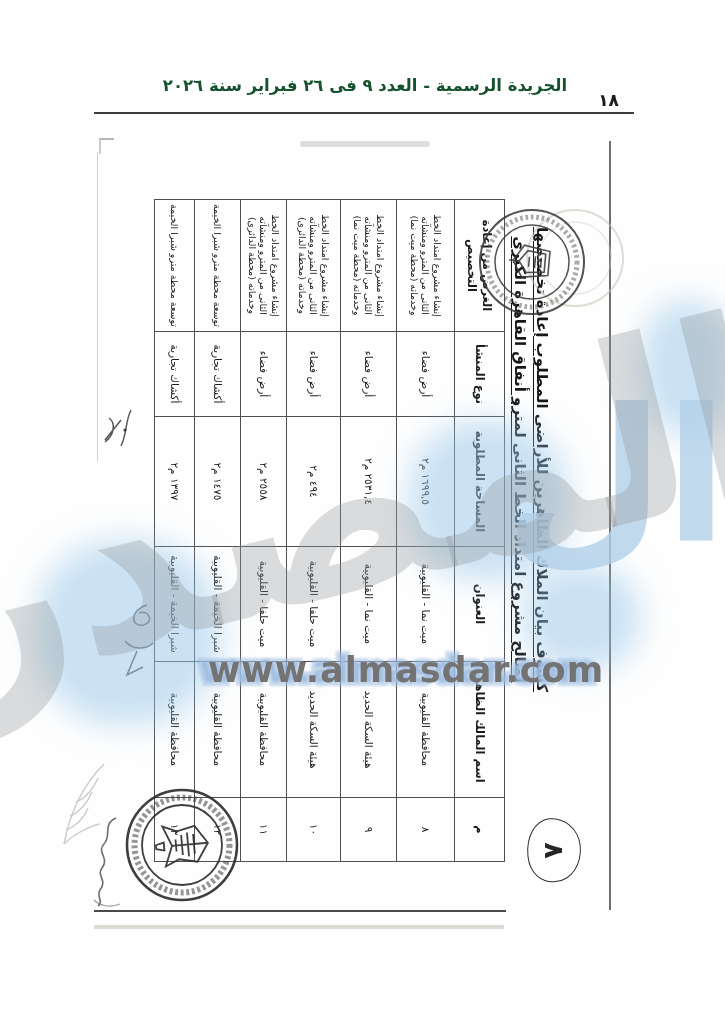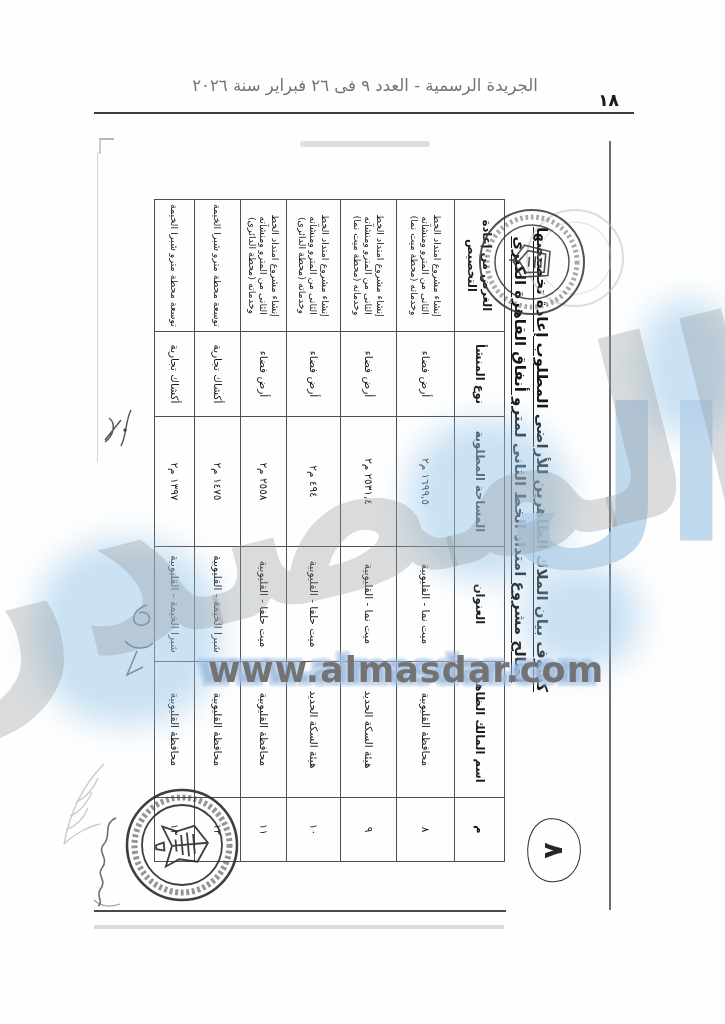--- a/index.html
+++ b/index.html
@@ -1,21 +1,21 @@
 <!DOCTYPE html>
 <html lang="ar"><head>
 <meta charset="utf-8">
 <style>
   html,body{margin:0;padding:0;background:#ffffff;}
   .page{position:relative;width:725px;height:1024px;background:#fefefe;overflow:hidden;
         font-family:"DejaVu Sans",sans-serif;color:#1d1d1d;}
 
   
   .gzline{position:absolute;left:365px;top:76px;transform:translateX(-50%);
-          font-size:16.5px;font-weight:normal;color:#737373;white-space:nowrap;}
+          font-size:16.5px;font-weight:bold;color:#14532d;white-space:nowrap;}
   .pagenum{position:absolute;right:106px;top:76px;font-size:17px;font-weight:bold;color:#1a1a1a;margin-top:14px;}
   .gz-rule{position:absolute;left:94px;top:112px;width:540px;height:2px;background:#3c3c3c;}
 
   
   .vline{position:absolute;left:609px;top:141px;width:2px;height:769px;background:rgba(85,85,85,.85);}
   .corner{position:absolute;left:99px;top:138px;width:13px;height:14px;
           border-top:2px solid #9a9a9a;border-left:2px solid #b5b5b5;opacity:.7;}
   .edge-faint{position:absolute;left:97px;top:152px;width:1px;height:310px;background:#d8d4cd;}
   .smudge{position:absolute;left:300px;top:141px;width:130px;height:6px;background:#b9b9b9;
           opacity:.45;border-radius:3px;}

